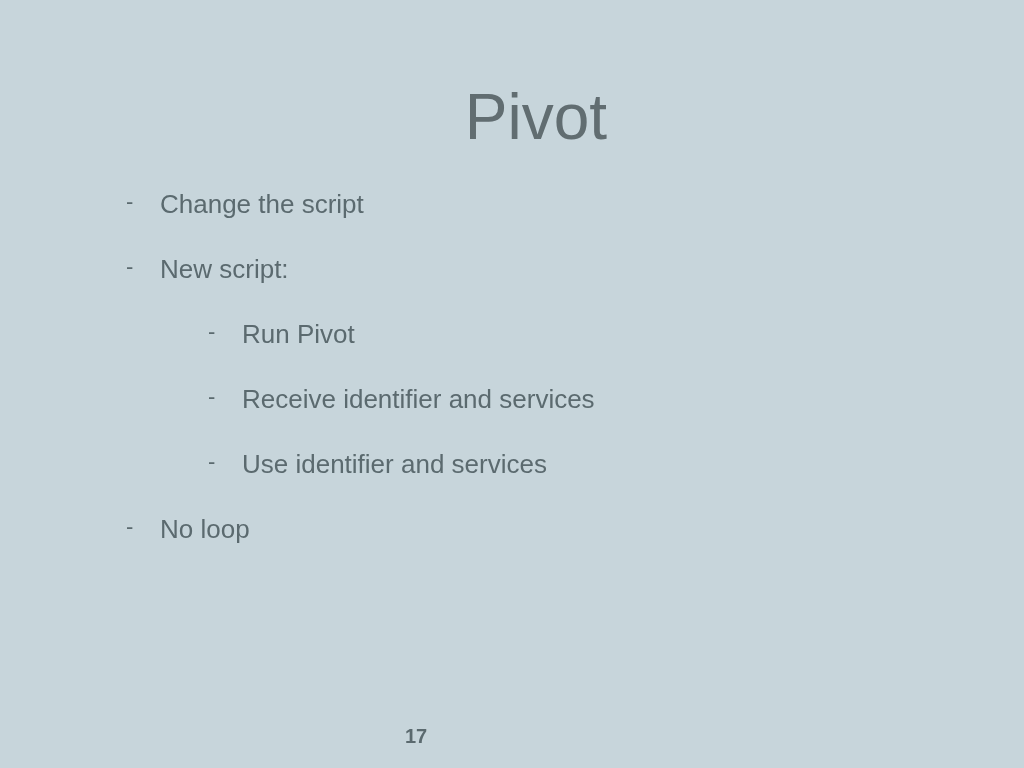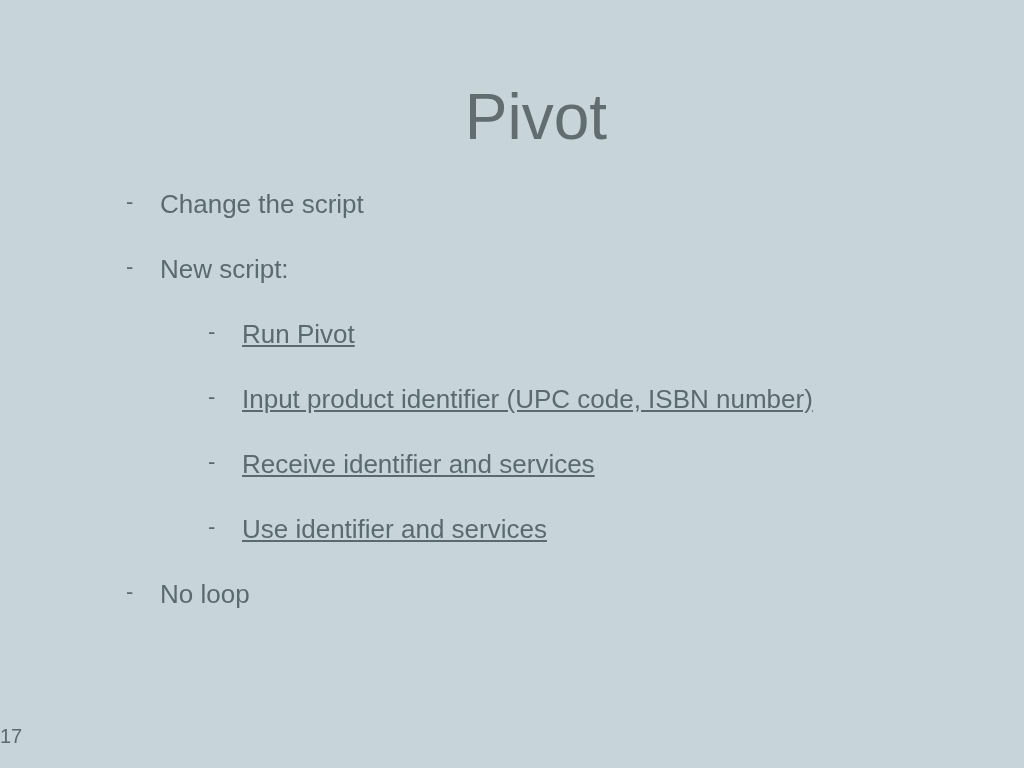--- a/index.html
+++ b/index.html
@@ -53,54 +53,52 @@
     list-style: none;
     padding-left: 48px;
     margin: 34px 0 0 0;
   }
   ul.sub > li {
     font-size: 26px;
     color: #5b6a6f;
     margin-bottom: 34px;
     position: relative;
     padding-left: 34px;
-    text-decoration: underline;
   }
   ul.sub > li::before {
     content: "-";
     position: absolute;
     left: 0;
     top: 0;
     font-size: 22px;
     color: #5b6a6f;
   }
   .page-number {
     position: absolute;
     bottom: 20px;
     left: 0;
     width: 832px;
-    text-align: left;
+    text-align: center;
     font-size: 20px;
-    font-weight: normal;
+    font-weight: bold;
     color: #5b6a6f;
   }
 </style>
 </head>
 <body>
 
 <div class="slide">
   <h1 class="title">Pivot</h1>
 
   <ul class="top">
     <li>Change the script</li>
     <li>
       <span>New script:</span>
       <ul class="sub">
         <li>Run Pivot</li>
-        <li>Input product identifier (UPC code, ISBN number)</li>
         <li>Receive identifier and services</li>
         <li>Use identifier and services</li>
       </ul>
     </li>
     <li>No loop</li>
   </ul>
 
   <div class="page-number">17</div>
 </div>
 

